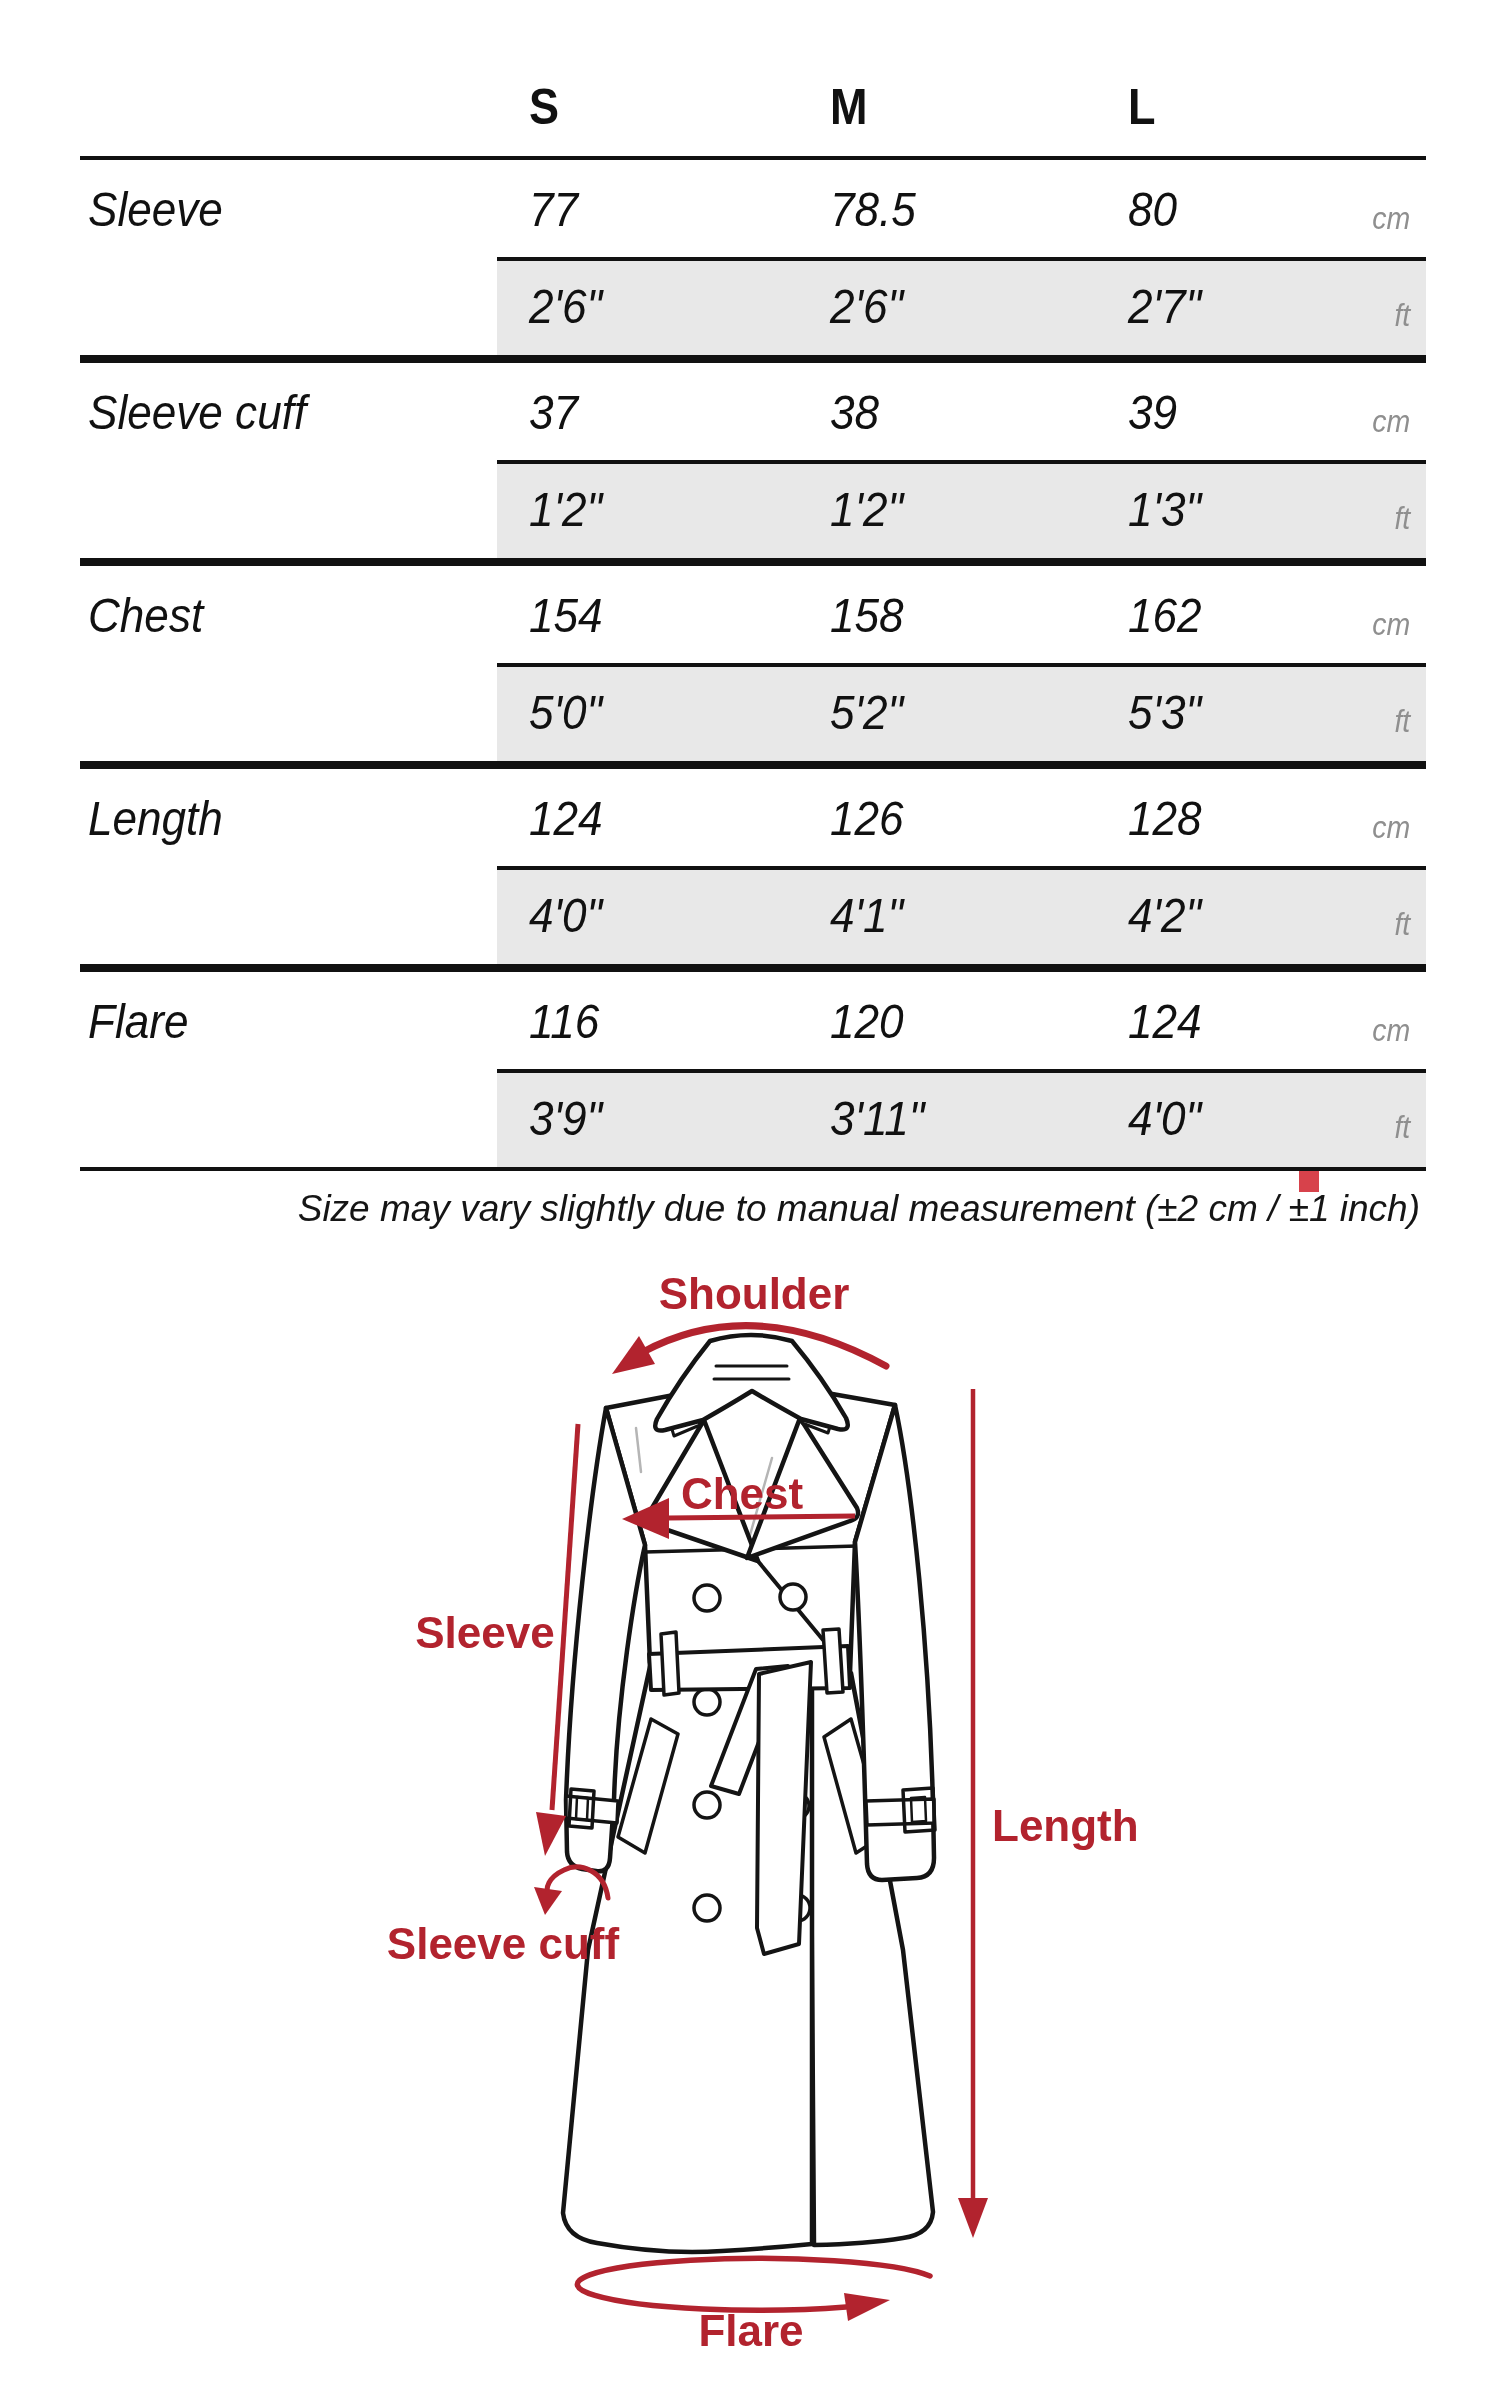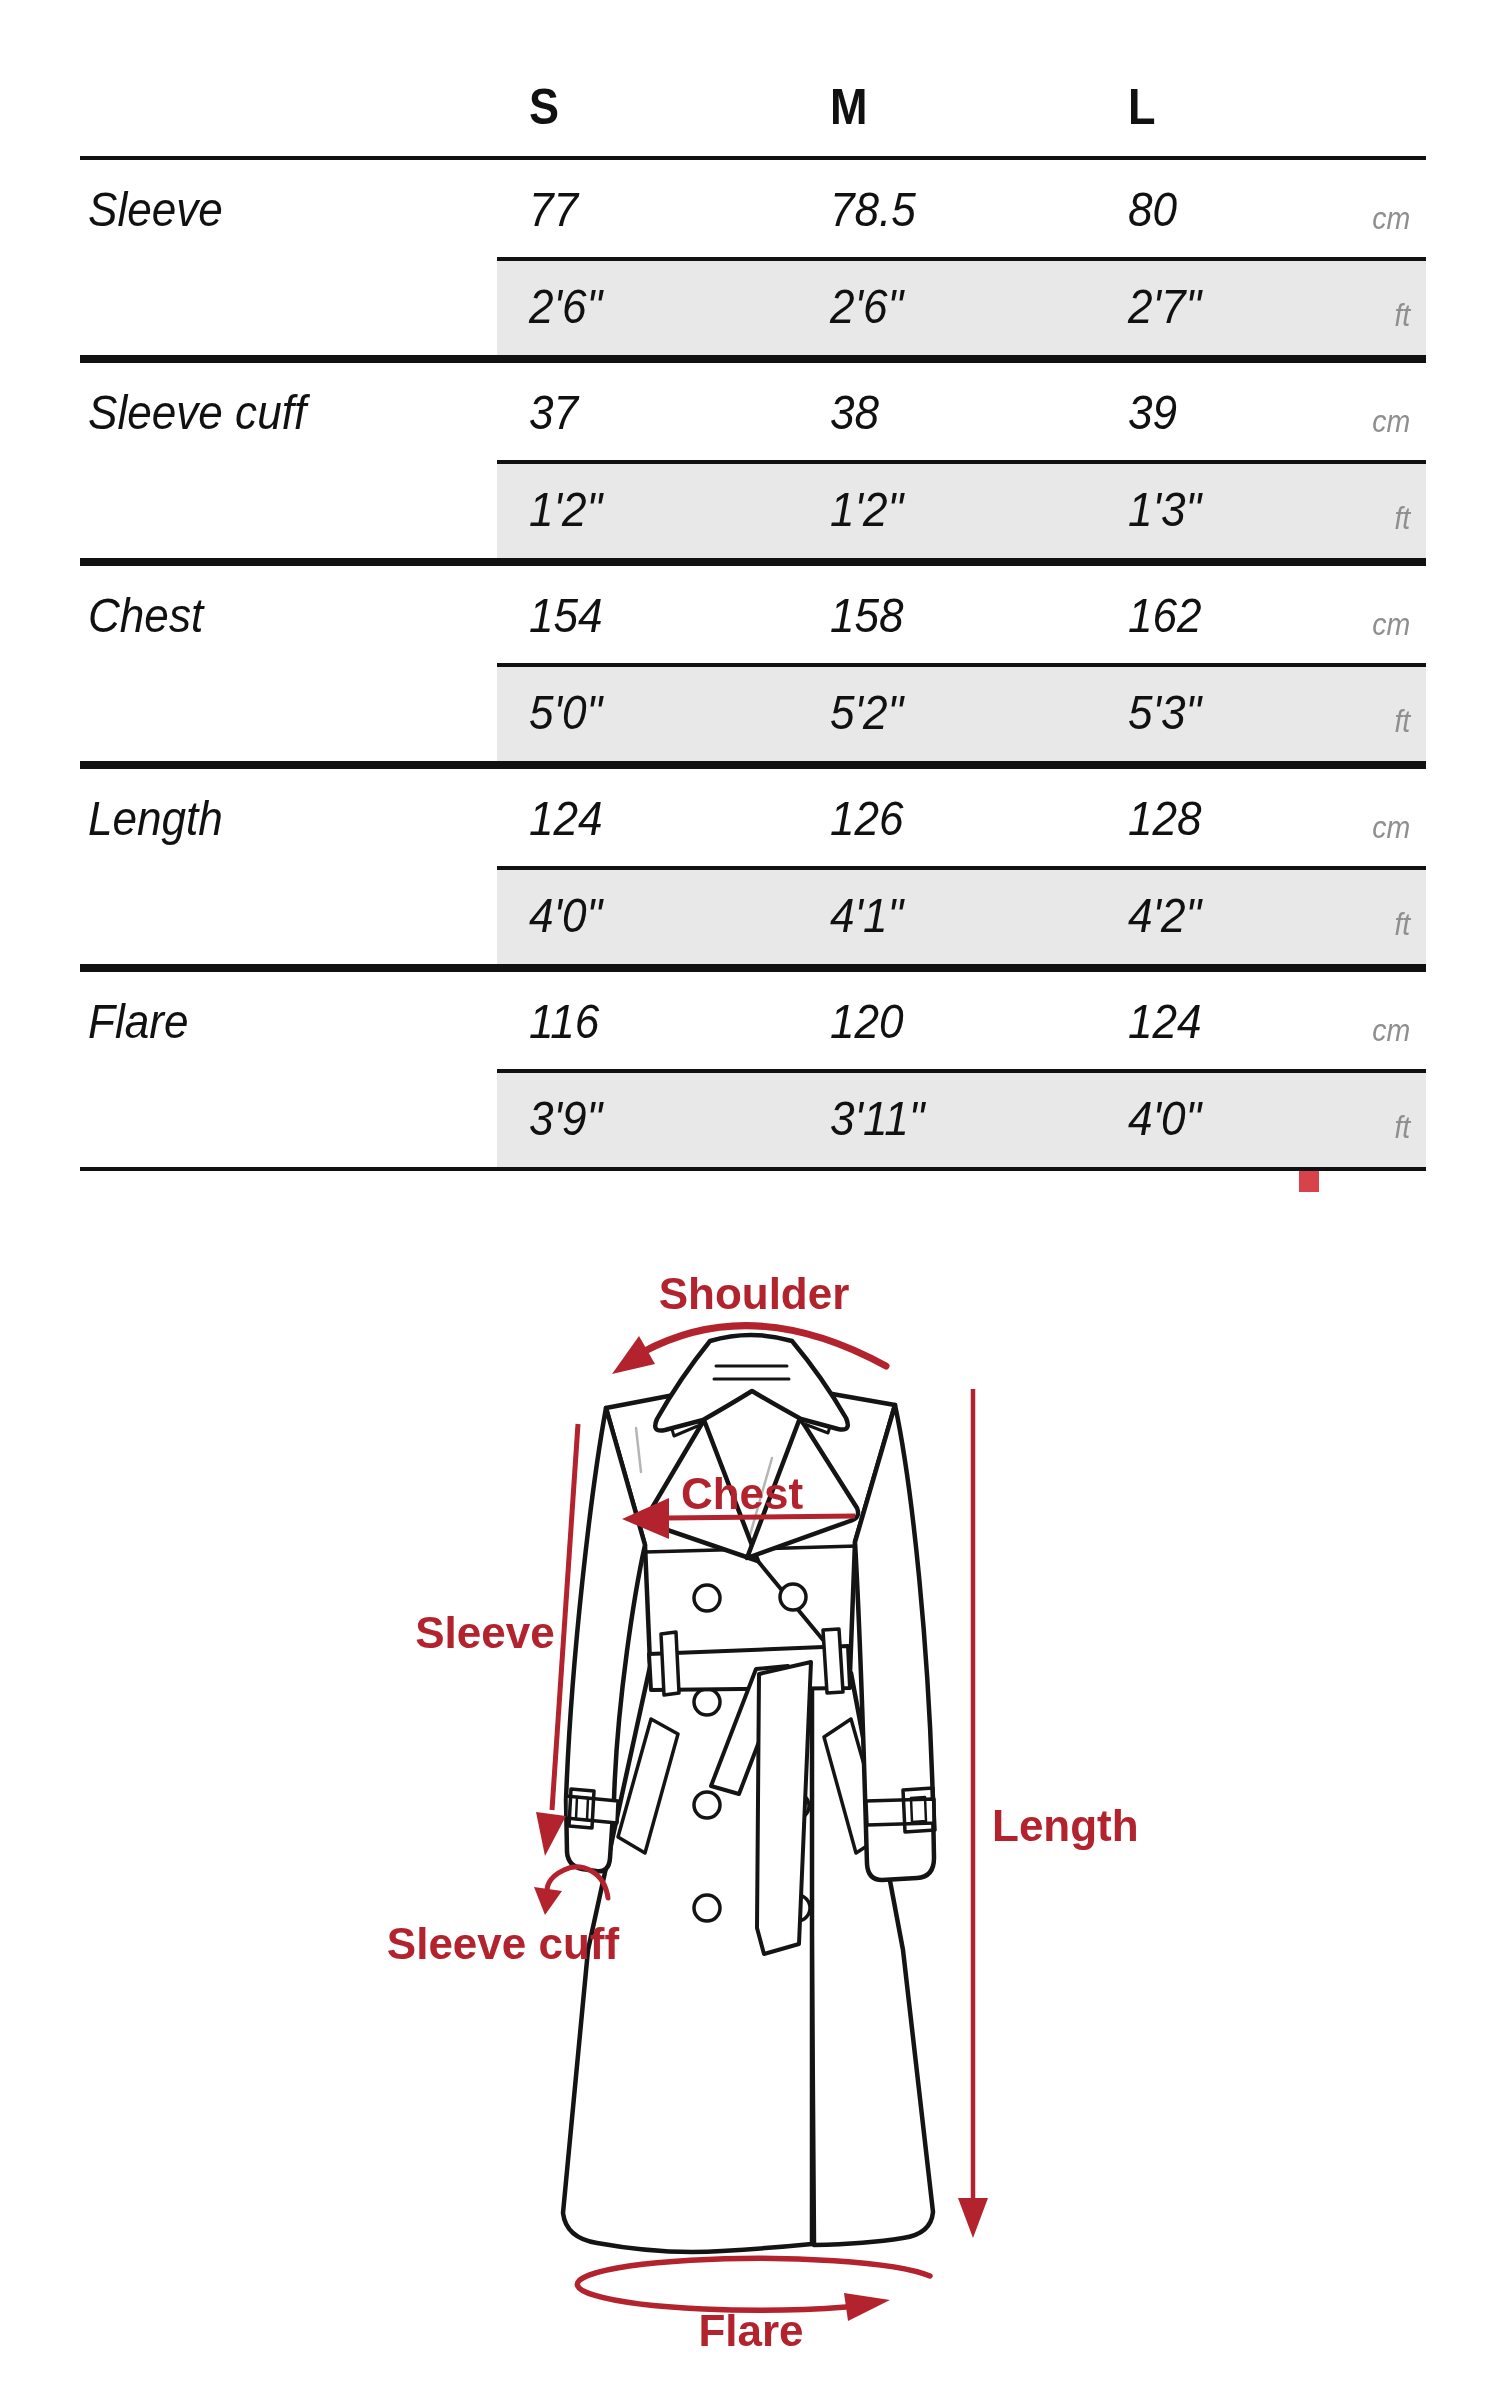--- a/index.html
+++ b/index.html
@@ -106,20 +106,21 @@
     </div>
     <div class="trow ft">
       <div class="band"></div>
       <span class="val c1">3'9"</span>
       <span class="val c2">3'11"</span>
       <span class="val c3">4'0"</span>
       <span class="unit">ft</span>
     </div>
 
     <div class="marker"></div>
+    <div class="note">Size may vary slightly due to manual measurement (±2 cm / ±1 inch)</div>
   </div>
 
   <svg class="diagram" viewBox="0 1245 1500 1155" xmlns="http://www.w3.org/2000/svg">
 
     <path d="M 643,1352 Q 753,1293 886,1366" fill="none" stroke="#b2232e" stroke-width="7" stroke-linecap="round"></path>
     <polygon points="612,1374 639,1336 655,1364" fill="#b2232e"></polygon>
 
     <g stroke="#141414" stroke-width="4.5" fill="#ffffff" stroke-linejoin="round" stroke-linecap="round">
 
       <path d="M 851,1673 L 903,1950 L 933,2212 Q 931,2234 903,2238 Q 866,2244 814,2245 L 810,1688 Z"></path>

